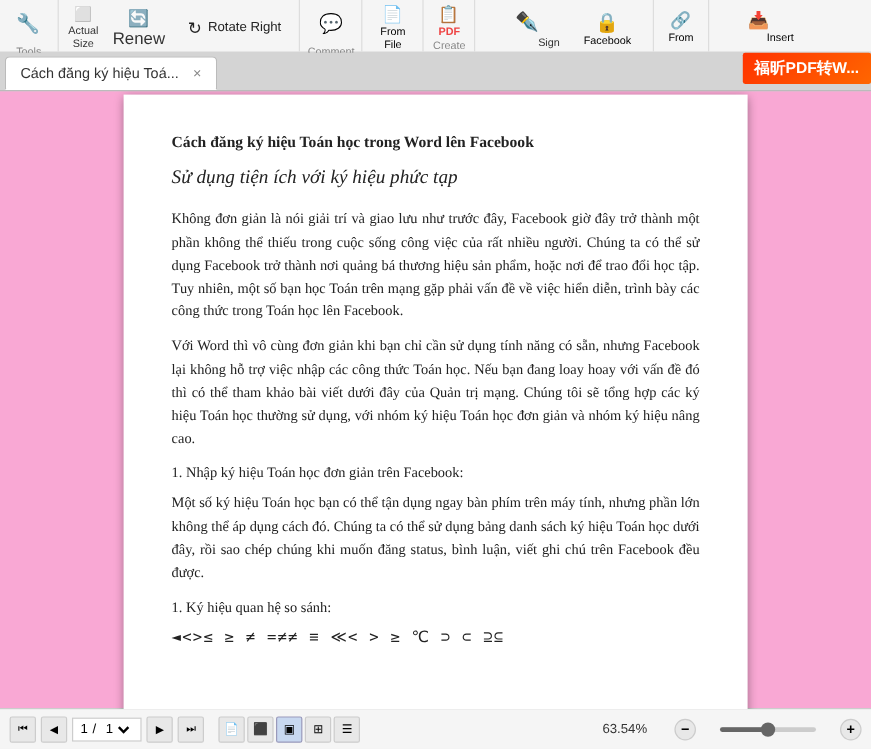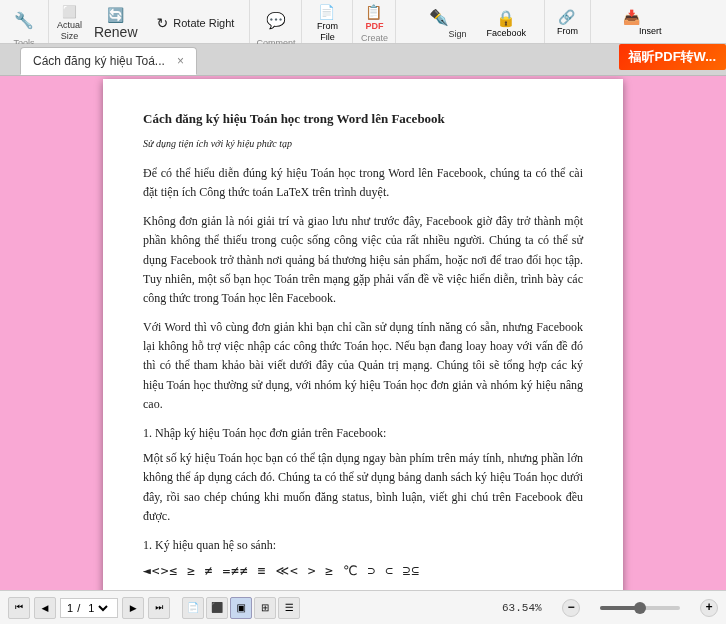--- a/index.html
+++ b/index.html
@@ -4,21 +4,21 @@
   <style>
     * { margin: 0; padding: 0; box-sizing: border-box; }
     body { font-family: 'Segoe UI', Arial, sans-serif; background: #f0f0f0; width: 726px; height: 624px; overflow: hidden; }
 
     
     .tab-bar {
       background: #d4d4d4;
       height: 32px;
       display: flex;
       align-items: flex-end;
-      padding-left: 16px;
+      padding-left: 0;
       border-bottom: 1px solid #bbb;
       position: relative;
     }
     .tab {
       background: #f0f0f0;
       border: 1px solid #bbb;
       border-bottom: none;
       border-radius: 4px 4px 0 0;
       padding: 4px 12px;
       font-size: 12px;
@@ -75,21 +75,21 @@
     }
 
     .doc-title {
       font-weight: bold;
       font-size: 13px;
       margin-bottom: 6px;
     }
 
     .doc-subtitle {
       font-style: italic;
-      font-size: 10px;
+      font-size: 16px;
       margin-bottom: 12px;
     }
 
     .doc-para {
       margin-bottom: 10px;
       text-align: justify;
     }
 
     .doc-section-heading {
       font-weight: normal;
@@ -160,21 +160,20 @@
       background: #e8e8e8;
     }
     .view-btn.active { background: #c8d8f0; border-color: #99b; }
 
     .zoom-section {
       margin-left: auto;
       display: flex;
       align-items: center;
       gap: 20px;
       font-size: 11px;
-      font-family: Liberation Mono, monospace;
     }
     .zoom-out-btn, .zoom-in-btn {
       width: 18px;
       height: 18px;
       background: #e8e8e8;
       border: 1px solid #ccc;
       border-radius: 50%;
       display: flex;
       align-items: center;
       justify-content: center;
@@ -463,21 +462,20 @@
     <span>福昕PDF转W...</span>
   </div>
 </div>
 
 <div class="doc-area">
   <div class="doc-page">
 
     <div class="doc-title">Cách đăng ký hiệu Toán học trong Word lên Facebook</div>
     <div class="doc-subtitle">Sử dụng tiện ích với ký hiệu phức tạp</div>
 
-    <div class="doc-para">Để có thể hiểu diễn đúng ký hiệu Toán học trong Word lên Facebook, chúng ta có thể cài đặt tiện ích Công thức toán LaTeX trên trình duyệt.</div>
     <div class="doc-para">Không đơn giản là nói giải trí và giao lưu như trước đây, Facebook giờ đây trở thành một phần không thể thiếu trong cuộc sống công việc của rất nhiều người. Chúng ta có thể sử dụng Facebook trở thành nơi quảng bá thương hiệu sản phẩm, hoặc nơi để trao đổi học tập. Tuy nhiên, một số bạn học Toán trên mạng gặp phải vấn đề về việc hiển diễn, trình bày các công thức trong Toán học lên Facebook.</div>
     <div class="doc-para">Với Word thì vô cùng đơn giản khi bạn chỉ cần sử dụng tính năng có sẵn, nhưng Facebook lại không hỗ trợ việc nhập các công thức Toán học. Nếu bạn đang loay hoay với vấn đề đó thì có thể tham khảo bài viết dưới đây của Quản trị mạng. Chúng tôi sẽ tổng hợp các ký hiệu Toán học thường sử dụng, với nhóm ký hiệu Toán học đơn giản và nhóm ký hiệu nâng cao.</div>
 
     <div class="doc-section-heading">1. Nhập ký hiệu Toán học đơn giản trên Facebook:</div>
     <div class="doc-para">Một số ký hiệu Toán học bạn có thể tận dụng ngay bàn phím trên máy tính, nhưng phần lớn không thể áp dụng cách đó. Chúng ta có thể sử dụng bảng danh sách ký hiệu Toán học dưới đây, rồi sao chép chúng khi muốn đăng status, bình luận, viết ghi chú trên Facebook đều được.</div>
 
     <div class="doc-section-heading">1. Ký hiệu quan hệ so sánh:</div>
 
     <div class="symbol-row" style="font-family: monospace;">◄&lt;&gt;≤ ≥ ≠ =≠≠ ≡ ≪&lt; &gt; ≥ ℃ ⊃ ⊂ ⊇⊆</div>
 

